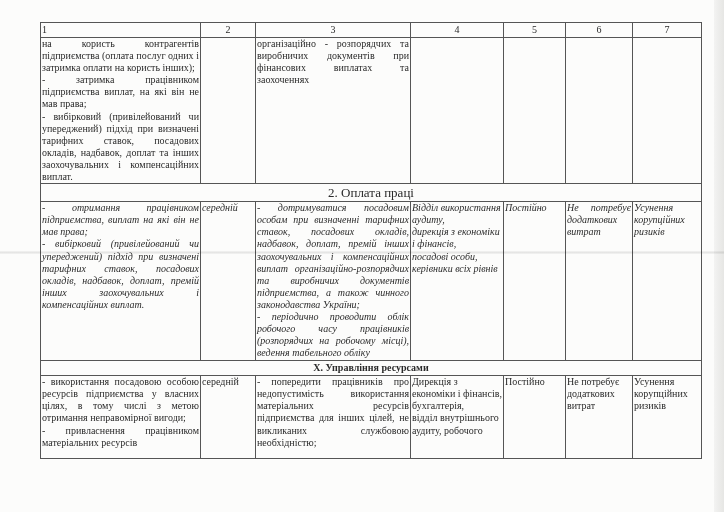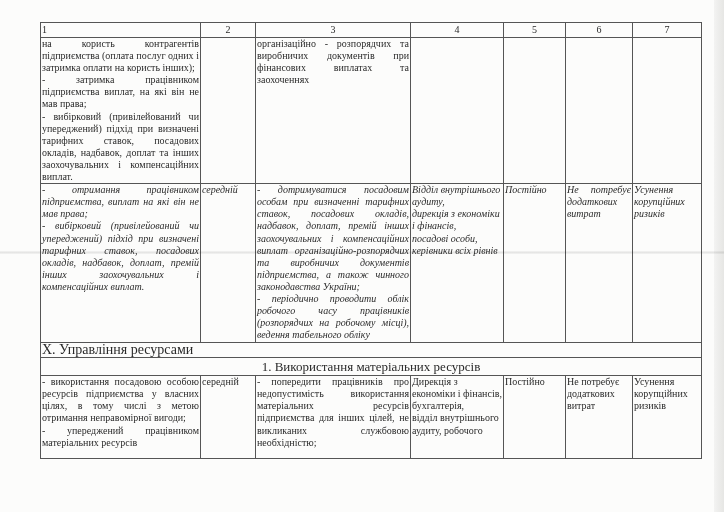--- a/index.html
+++ b/index.html
@@ -9,21 +9,21 @@
   .edge { position:absolute; right:0; top:0; width:10px; height:512px;
           background:linear-gradient(to right,#f3f3f2,#e6e6e4); }
   .crease { position:absolute; left:0; top:251px; width:724px; height:3px;
             background:linear-gradient(to bottom,rgba(0,0,0,0.03),rgba(0,0,0,0.09),rgba(0,0,0,0.03)); }
   table { position:absolute; left:40px; top:22px; border-collapse:collapse; table-layout:fixed; width:661px; }
   td { border:1px solid #555; vertical-align:top; padding:0 1px; font-size:10px; line-height:12.1px; }
   td.just { text-align:justify; }
   .hdr td { text-align:center; height:14px; font-size:10px; line-height:13px; }
   .hdr td:first-child { text-align:left; }
   .sec td { text-align:center; font-size:13px; line-height:17px; height:17px; }
-  .secb td { font-size:14px; line-height:14px; height:13px; font-weight:normal; }
+  .secb td { text-align:center; font-size:10px; line-height:14px; height:13px; font-weight:bold; }
   .r1 td { height:144px; }
   .r2 td { height:158px;font-style:italic; }
   .r3 td { height:82px; }
   .line { display:block; }
 </style>
 </head>
 <body>
 
 <div class="page">
   <div class="edge"></div>
@@ -68,61 +68,61 @@
             <span class="line"></span>
           </td>
       <td>
             <span class="line"></span>
           </td>
       <td>
             <span class="line"></span>
           </td>
     </tr>
 
+    <tr class="sec">
+      <td colspan="7">2. Оплата праці</td>
+    </tr>
 
     <tr class="r2">
       <td class="just">
             <span class="line">- отримання працівником підприємства, виплат на які він не мав права;</span>
             <span class="line">- вибірковий (привілейований чи упереджений) підхід при визначені тарифних ставок, посадових окладів, надбавок, доплат, премій інших заохочувальних і компенсаційних виплат.</span>
           </td>
       <td>
             <span class="line">середній</span>
           </td>
       <td class="just">
             <span class="line">- дотримуватися посадовим особам при визначенні тарифних ставок, посадових окладів, надбавок, доплат, премій інших заохочувальних і компенсаційних виплат організаційно-розпорядчих та виробничих документів підприємства, а також чинного законодавства України;</span>
             <span class="line">- періодично проводити облік робочого часу працівників (розпорядчих на робочому місці), ведення табельного обліку</span>
           </td>
       <td>
-            <span class="line">Відділ внутрішнього аудиту,</span>
+            <span class="line">Відділ використання аудиту,</span>
             <span class="line">дирекція з економіки і фінансів,</span>
             <span class="line">посадові особи, керівники всіх рівнів</span>
           </td>
       <td>
             <span class="line">Постійно</span>
           </td>
       <td class="just">
             <span class="line">Не потребує додаткових витрат</span>
           </td>
       <td>
             <span class="line">Усунення корупційних ризиків</span>
           </td>
     </tr>
 
     <tr class="secb">
       <td colspan="7">X. Управління ресурсами</td>
     </tr>
 
-    <tr class="sec">
-      <td colspan="7">1. Використання матеріальних ресурсів</td>
-    </tr>
 
     <tr class="r3">
       <td class="just">
             <span class="line">- використання посадовою особою ресурсів підприємства у власних цілях, в тому числі з метою отримання неправомірної вигоди;</span>
-            <span class="line">- упереджений працівником матеріальних ресурсів</span>
+            <span class="line">- привласнення працівником матеріальних ресурсів</span>
           </td>
       <td>
             <span class="line">середній</span>
           </td>
       <td class="just">
             <span class="line">- попередити працівників про недопустимість використання матеріальних ресурсів підприємства для інших цілей, не викликаних службовою необхідністю;</span>
           </td>
       <td>
             <span class="line">Дирекція з економіки і фінансів,</span>
             <span class="line">бухгалтерія,</span>

